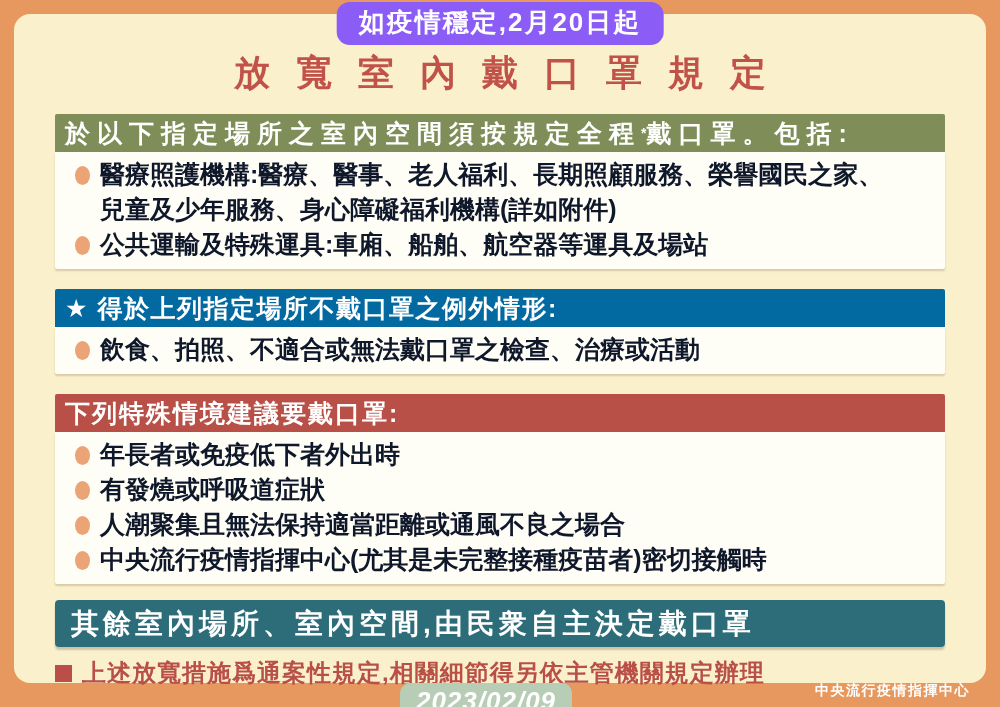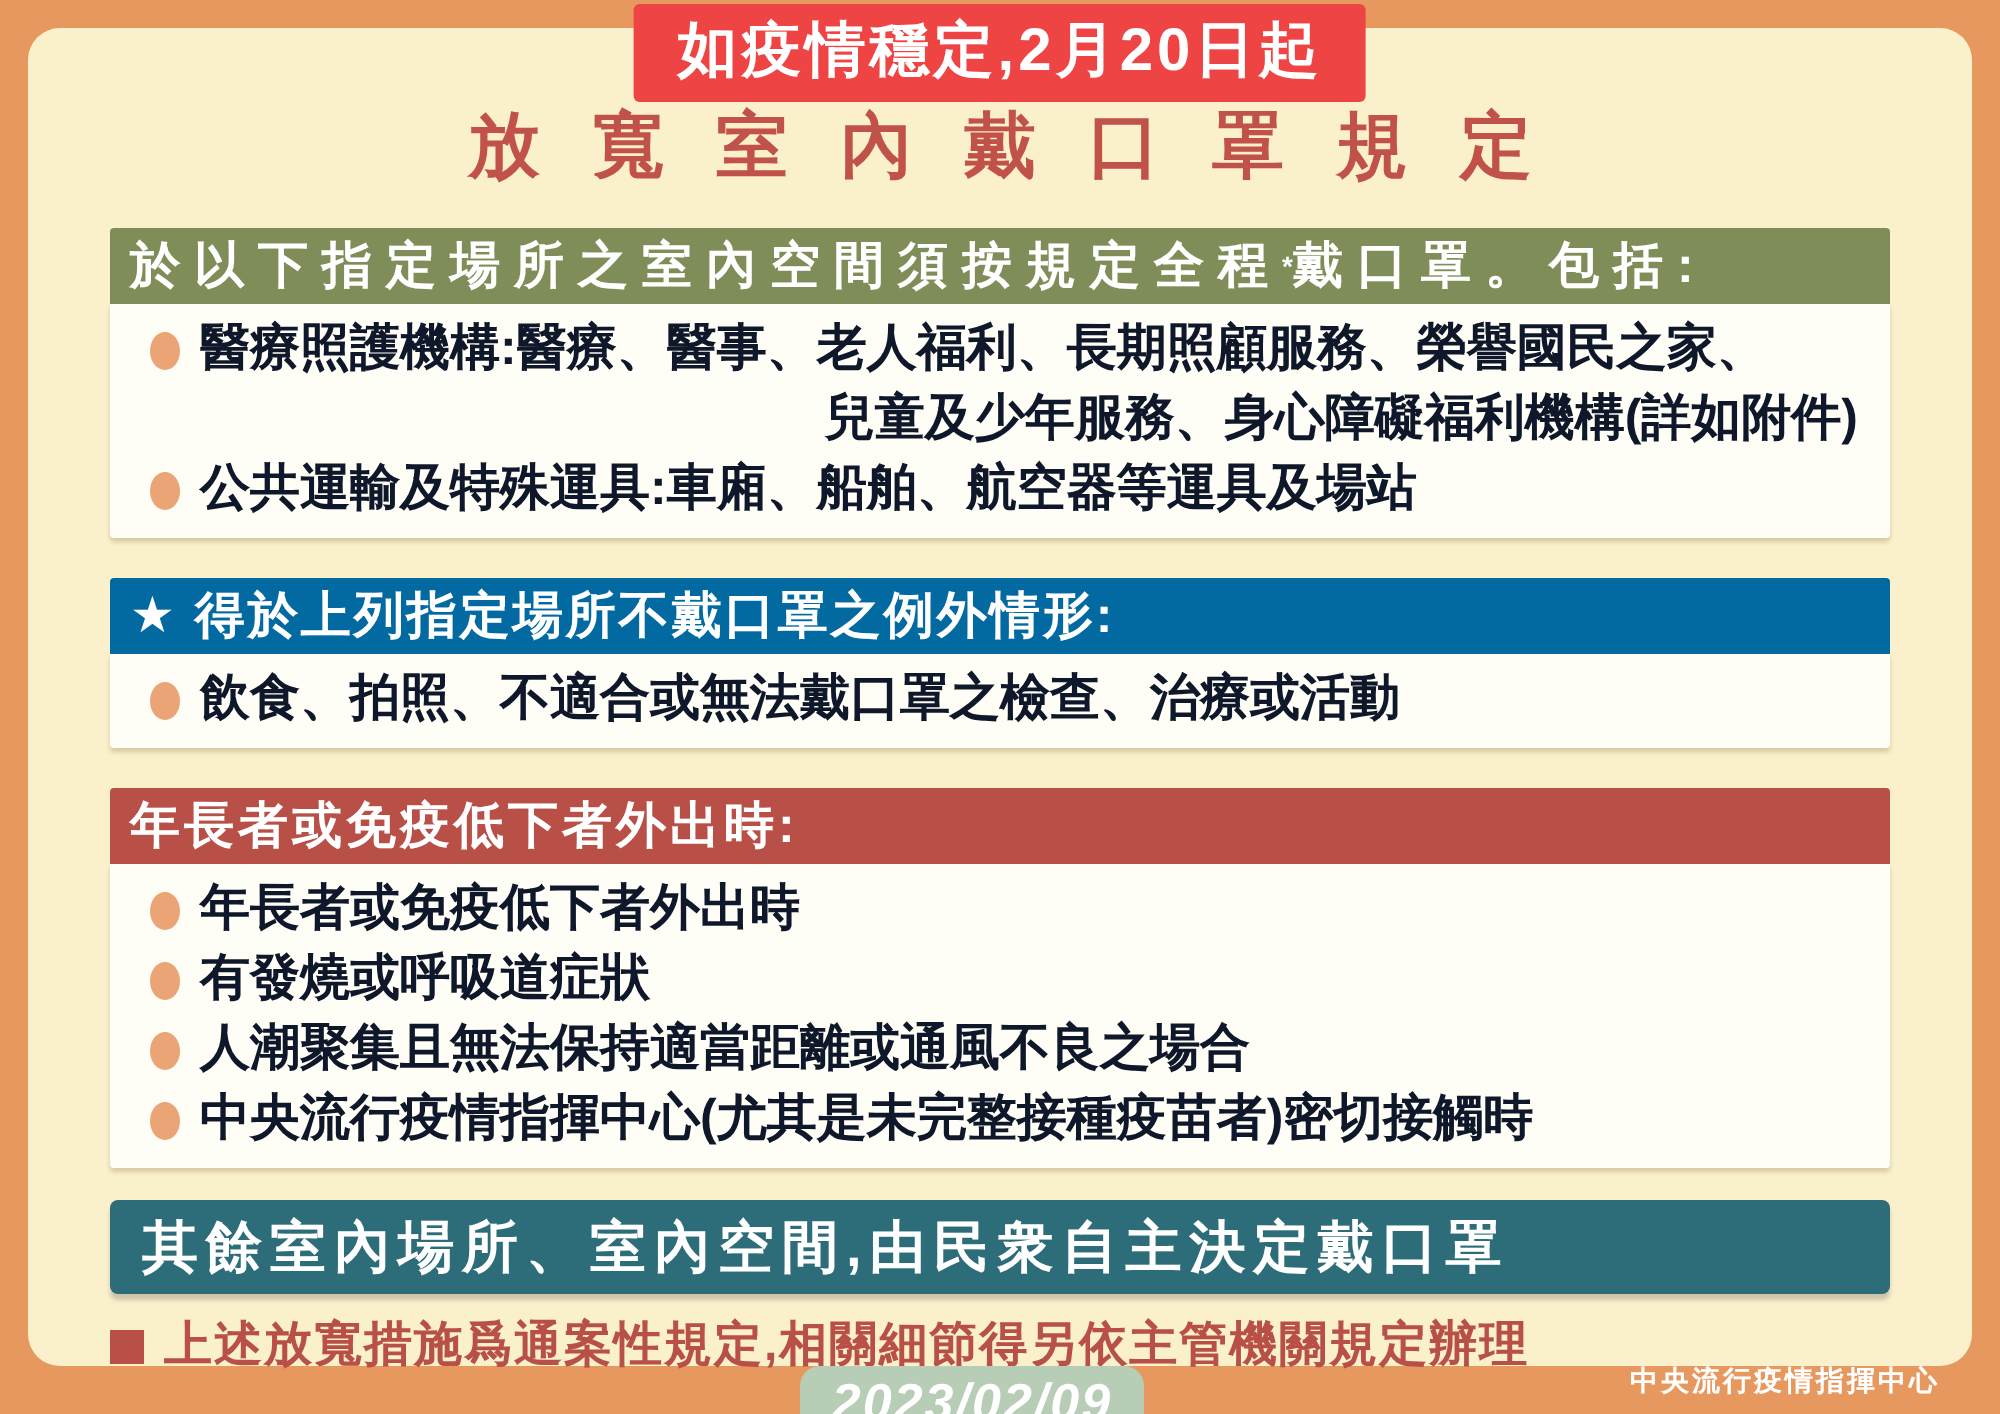--- a/index.html
+++ b/index.html
@@ -9,23 +9,23 @@
     font-family:"Liberation Sans","DejaVu Sans",sans-serif;
     font-weight:bold;
   }
   .panel{
     position:absolute;left:14px;right:14px;top:14px;bottom:24px;
     background:#faf0cb;border-radius:16px;
   }
   
   .top-badge{
     position:absolute;top:2px;left:50%;transform:translateX(-50%);
-    background:#ef4444;color:#ffffff;
-    font-size:30px;letter-spacing:2px;
-    padding:3px 22px 5px;border-radius:3px;z-index:5;white-space:nowrap;
+    background:#8b5cf6;color:#ffffff;
+    font-size:26px;letter-spacing:2px;
+    padding:3px 22px 5px;border-radius:13px;z-index:5;white-space:nowrap;
   }
   
   .title{
     margin:30px 4px 0;text-align:center;color:#c1524a;
     font-size:36px;line-height:58px;letter-spacing:26px;text-indent:26px;
     white-space:nowrap;
   }
   .sections{margin:12px 41px 0;}
   .card{margin-top:20px;}
   .card:first-child{margin-top:12px;}
@@ -42,21 +42,21 @@
     background:#fffef6;padding:5px 16px 7px 20px;border-radius:0 0 2px 2px;
     box-shadow:0 2px 2px rgba(120,90,50,0.25);
     color:#0f172a;font-size:25px;line-height:35px;
   }
   .bullet-item{display:flex;align-items:flex-start;}
   .bullet{
     flex:none;width:15px;height:19px;border-radius:50%;
     background:#eaa475;margin:9px 10px 0 0;
   }
   .bullet-text{flex:1;}
-  .line-centered{text-align:right;}
+  .line-centered{text-align:left;}
   .banner{
     margin:16px 41px 0;background:#2c6d79;color:#ffffff;
     font-size:28px;line-height:33px;letter-spacing:4px;
     padding:7px 16px;border-radius:4px;white-space:nowrap;
     box-shadow:0 3px 2px rgba(0,0,0,0.18);
   }
   .footnote{
     margin:10px 41px 0;display:flex;align-items:flex-start;
     color:#b85048;font-size:24px;line-height:32px;letter-spacing:1px;white-space:nowrap;
   }
@@ -106,21 +106,21 @@
       <div class="hdr olive2"><span class="star">★</span><span>得於上列指定場所不戴口罩之例外情形:</span></div>
       <div class="cardbody">
         <div class="bullet-item">
           <span class="bullet"></span>
           <div class="bullet-text">飲食、拍照、不適合或無法戴口罩之檢查、治療或活動</div>
         </div>
       </div>
     </div>
 
     <div class="card">
-      <div class="hdr red">年長者或免疫低下者外出時:</div>
+      <div class="hdr red">下列特殊情境建議要戴口罩:</div>
       <div class="cardbody">
         <div class="bullet-item">
           <span class="bullet"></span>
           <div class="bullet-text">年長者或免疫低下者外出時</div>
         </div>
         <div class="bullet-item">
           <span class="bullet"></span>
           <div class="bullet-text">有發燒或呼吸道症狀</div>
         </div>
         <div class="bullet-item">

